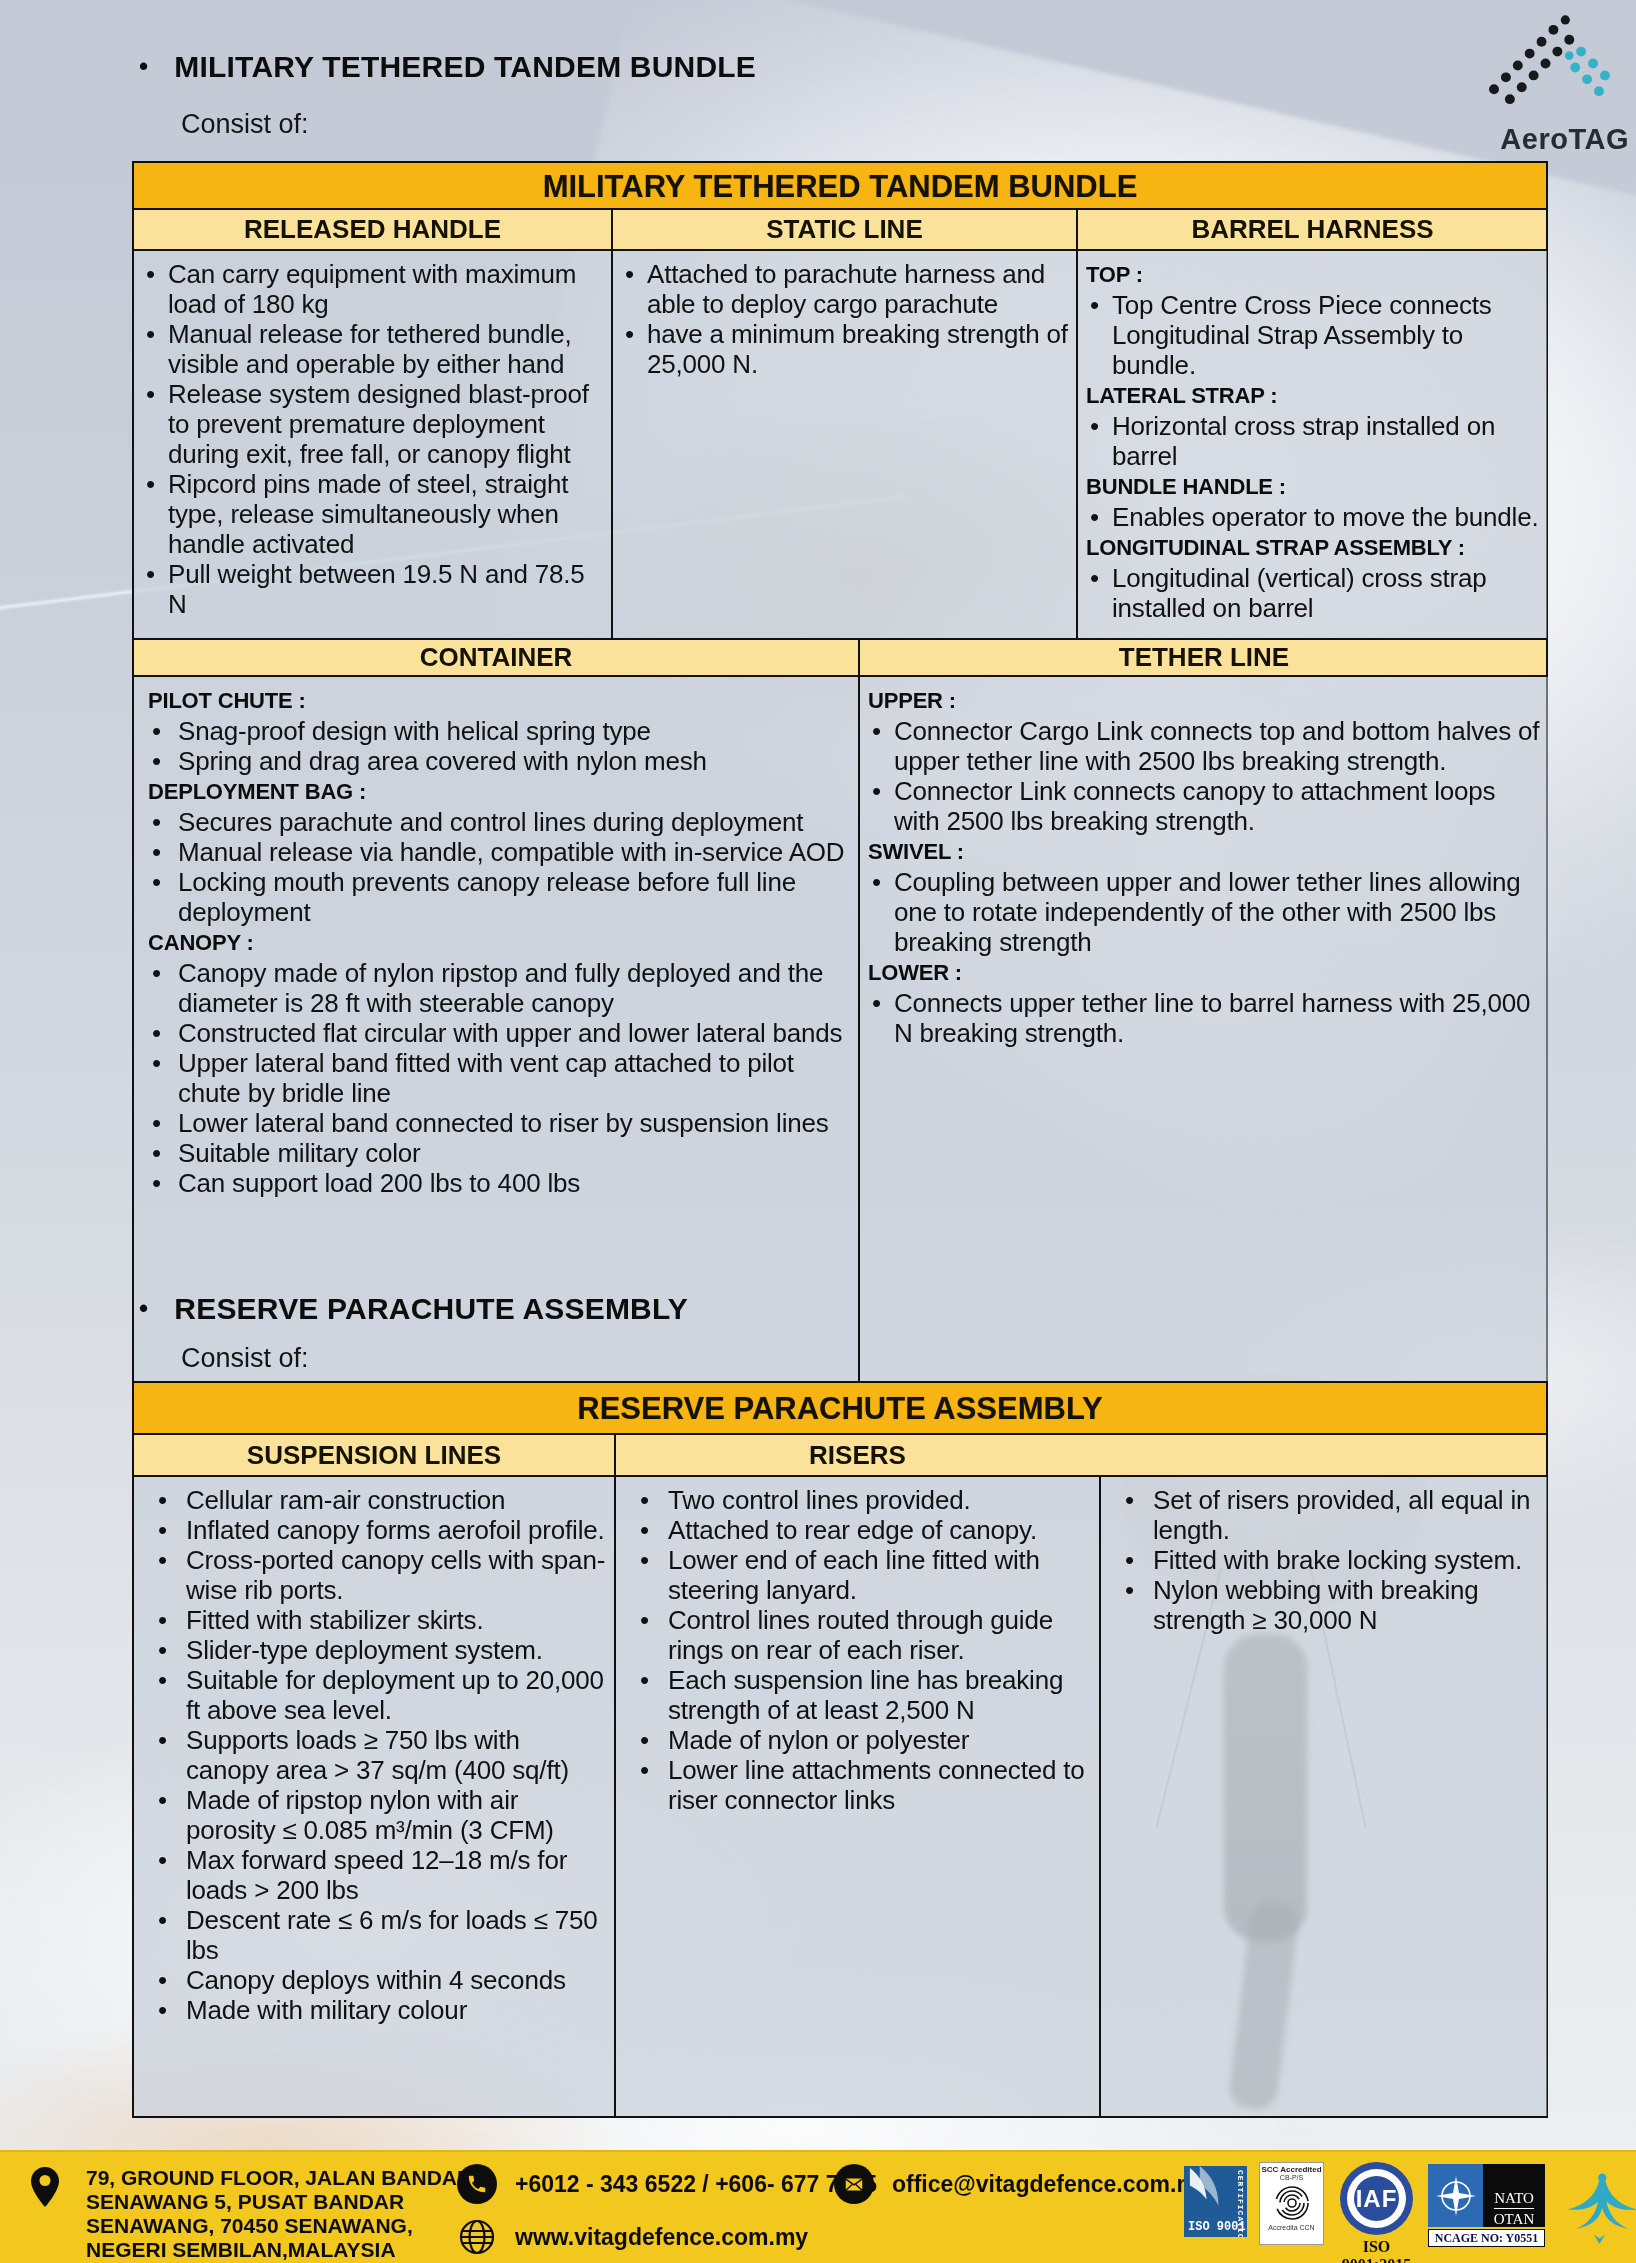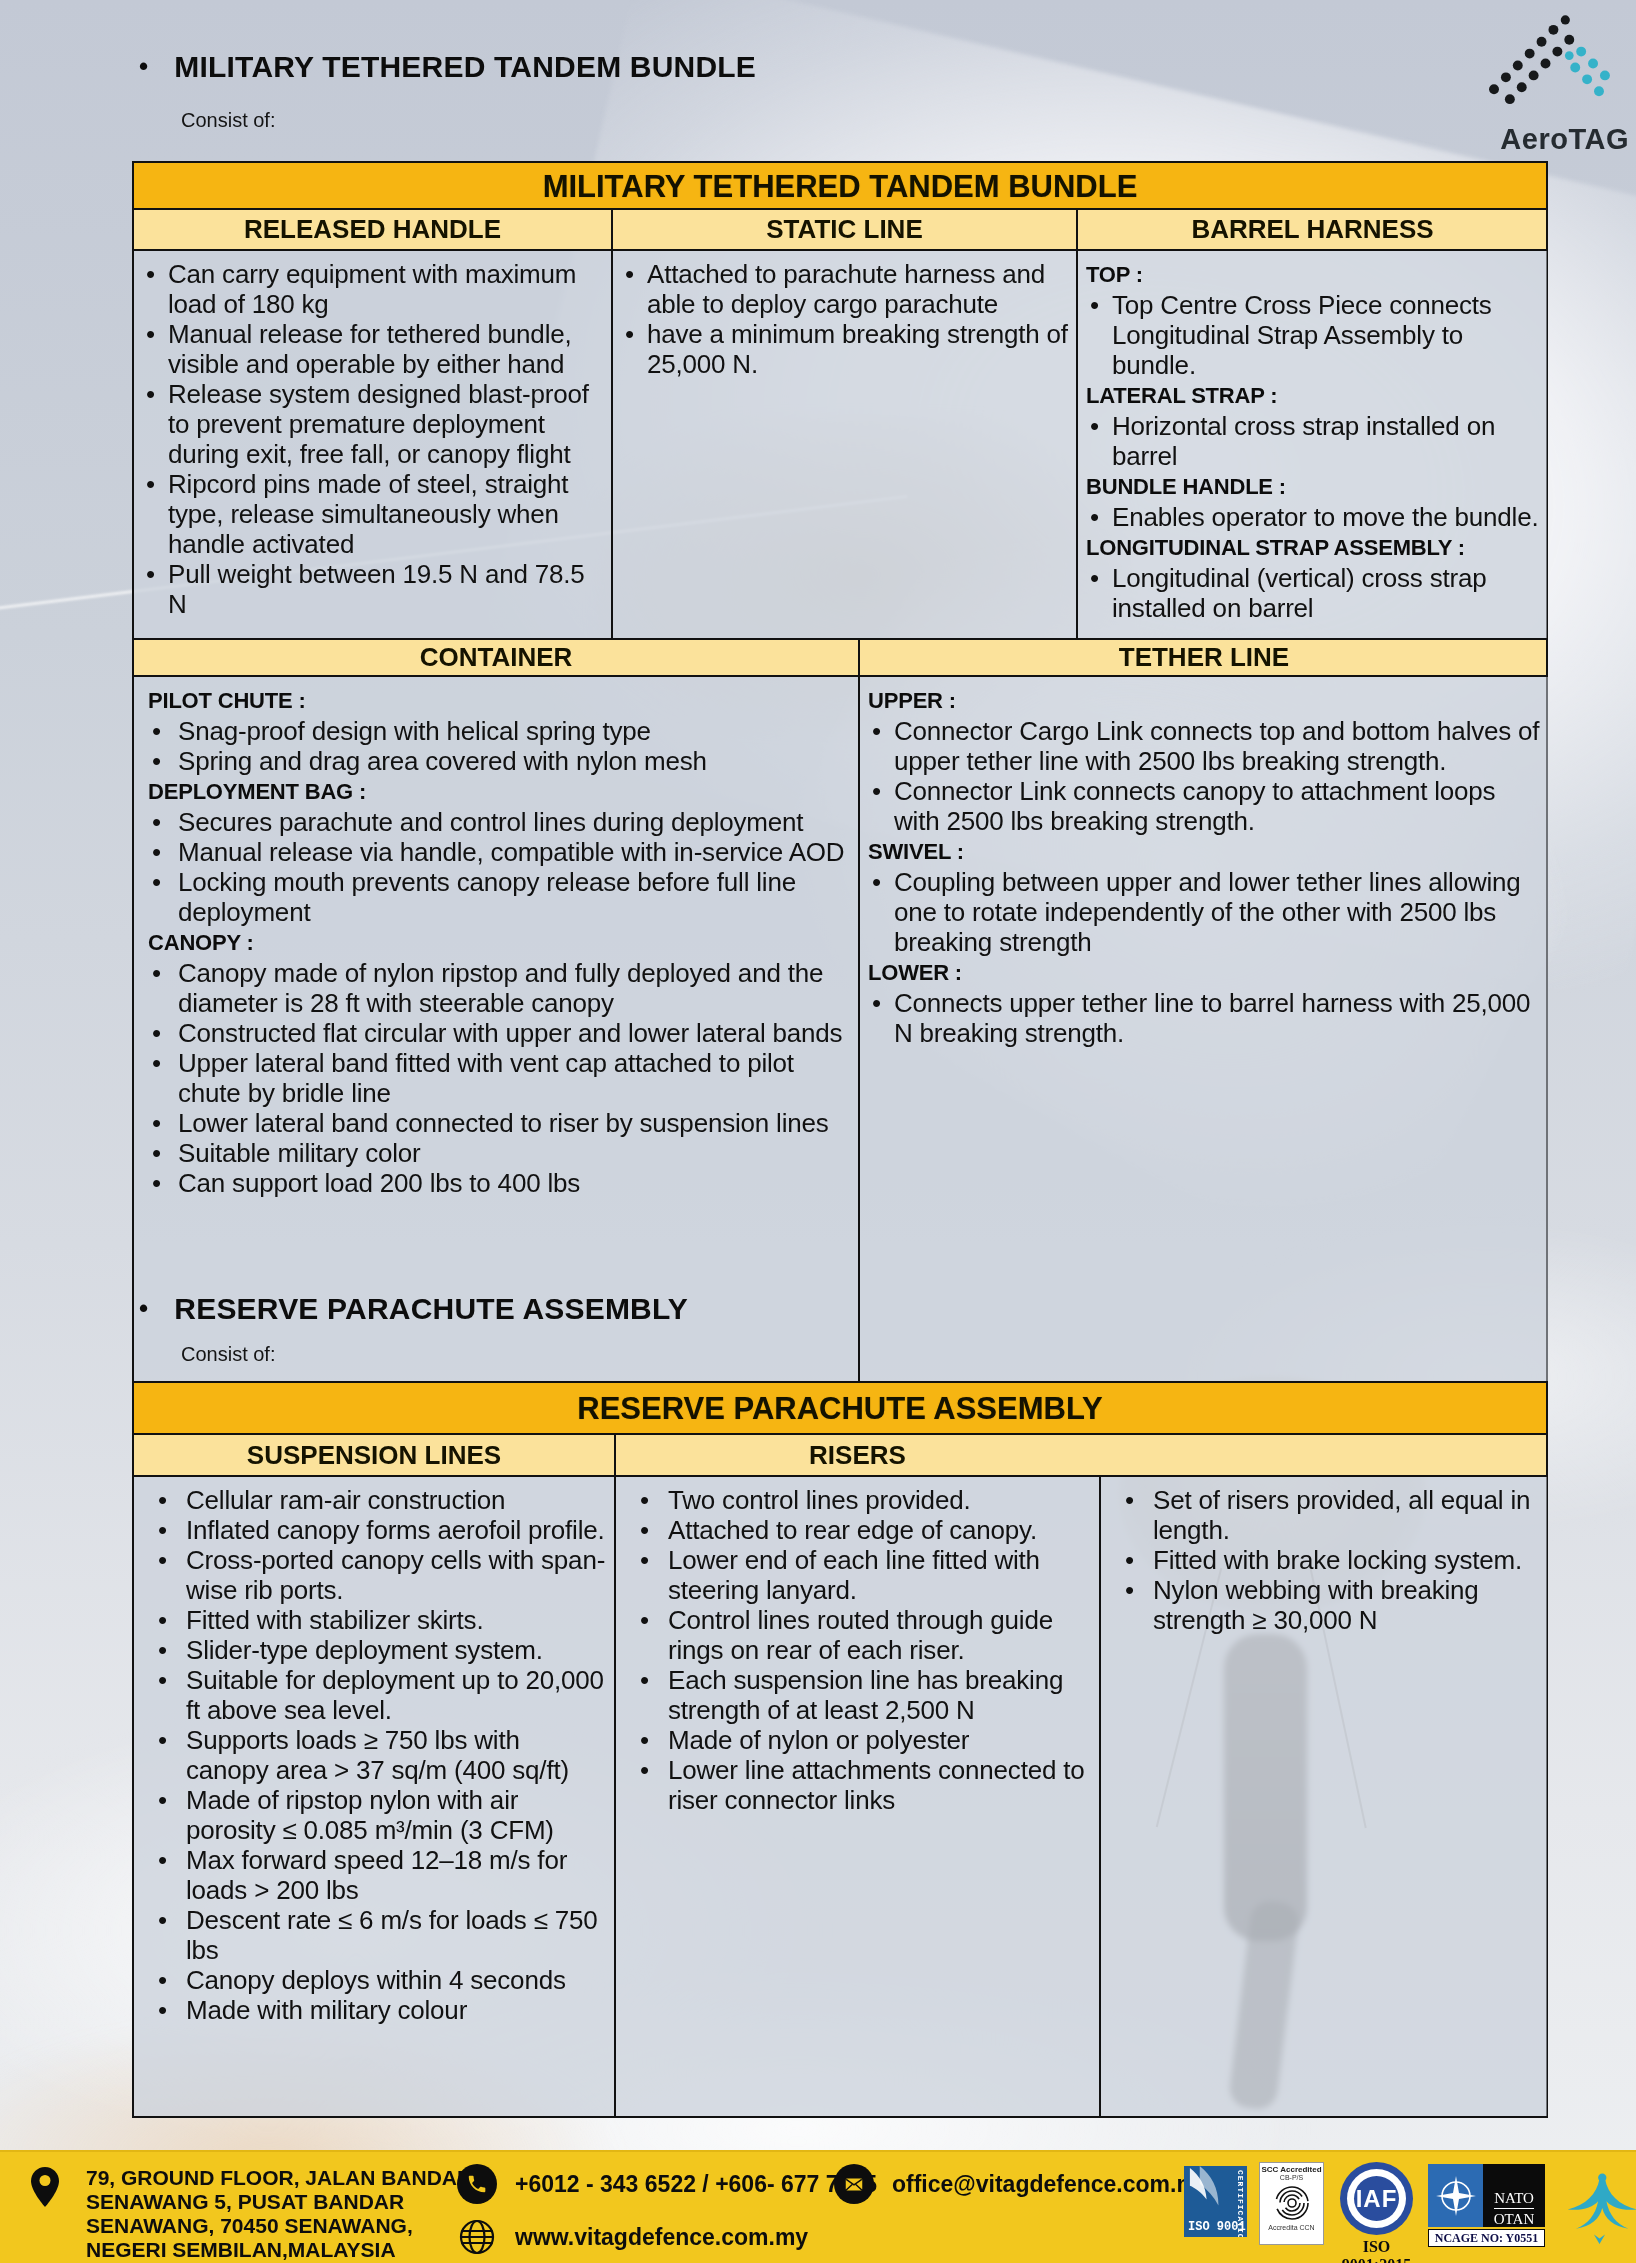--- a/index.html
+++ b/index.html
@@ -27,21 +27,21 @@
     background:radial-gradient(ellipse at 50% 40%,rgba(228,225,220,.9) 0%,rgba(196,192,186,.45) 60%,transparent 85%);filter:blur(2px);}
   .jl{width:2px;height:267px;background:rgba(120,115,108,.45);}
   .jl1{left:1188px;top:1564px;transform:rotate(14deg);}
   .jl2{left:1337px;top:1564px;transform:rotate(-12deg);}
   .jumper-body{left:1224px;top:1634px;width:83px;height:307px;border-radius:34px;
     background:linear-gradient(180deg,rgba(74,66,57,.6),rgba(42,38,33,.65));filter:blur(3px);}
   .jumper-legs{left:1240px;top:1901px;width:48px;height:208px;border-radius:20px;background:rgba(48,43,38,.55);transform:rotate(7deg);filter:blur(3px);}
   
   .sec-heading{position:absolute;left:139px;font-weight:bold;font-size:30px;letter-spacing:0.2px;color:#0d0d0d;}
   .sec-heading::before{content:"•";font-size:26px;margin-right:26px;position:relative;top:-2px;}
-  .consist{position:absolute;left:181px;font-size:20px;color:#141414;}
+  .consist{position:absolute;left:181px;font-size:27px;color:#141414;}
   
   .tbl{position:absolute;left:132px;width:1416px;border:2px solid #111;background:rgba(203,210,219,.55);}
   .t-title{background:var(--gold);border-bottom:2px solid #111;font-weight:bold;text-align:center;color:#141200;text-shadow:0 0 1px rgba(60,40,0,.35);}
   .tbl1 .t-title{height:47px;line-height:47px;font-size:31px;}
   .tbl2 .t-title{height:52px;line-height:52px;font-size:31px;}
   .hrow{display:grid;border-bottom:2px solid #111;background:var(--subgold);}
   .hrow .th{font-weight:bold;text-align:center;font-size:26px;color:#151300;border-left:2px solid #111;display:flex;align-items:center;justify-content:center;}
   .hrow .th:first-child{border-left:none;}
   .brow{display:grid;}
   .brow .td{border-left:2px solid #111;padding:8px 8px 6px 8px;background:rgba(205,212,221,.5);}
@@ -84,21 +84,21 @@
   .scc-fp{margin:1px auto;display:block;}
   .scc-b{font-size:7px;color:#333;line-height:8px;}
   .iaf-wrap{left:150px;top:4px;width:85px;text-align:center;}
   .iaf-circle{width:73px;height:73px;margin:0 auto;border-radius:50%;background:var(--iaf);display:flex;align-items:center;justify-content:center;position:relative;}
   .iaf-ring{position:absolute;inset:7px;border-radius:50%;background:#fff;}
   .iaf-inner{position:absolute;inset:14px;border-radius:50%;background:var(--iaf);display:flex;align-items:center;justify-content:center;color:#fff;font-weight:bold;font-size:24px;letter-spacing:1px;}
   .iaf-cap{margin-top:3px;font-family:"Liberation Serif",serif;font-weight:bold;font-size:16px;color:#0d0d0d;}
   .nato-wrap{left:244px;top:6px;width:119px;}
   .nato-box{width:117px;height:63px;background:#0b0b0b;display:flex;}
   .nato-left{width:55px;height:100%;background:var(--nato);display:flex;align-items:center;justify-content:center;}
-  .nato-right{flex:1;display:flex;flex-direction:column;align-items:center;justify-content:space-between;color:#fff;font-family:"Liberation Serif",serif;font-size:15px;line-height:16px;margin-top:26px;}
+  .nato-right{flex:1;display:flex;flex-direction:column;align-items:center;justify-content:flex-end;color:#fff;font-family:"Liberation Serif",serif;font-size:15px;line-height:16px;}
   .nato-right .sep{width:40px;height:1px;background:#fff;margin:2px 0;}
   .ncage{width:117px;margin-top:2px;background:#fff;border:1px solid #0b0b0b;text-align:center;font-family:"Liberation Serif",serif;font-weight:bold;font-size:12px;color:#101048;line-height:16px;}
   .eagle{left:374px;top:8px;width:83px;height:87px;}
 </style>
 </head>
 <body>
 
 <div class="page">
 
   <div class="bgshape chute-main"></div>

